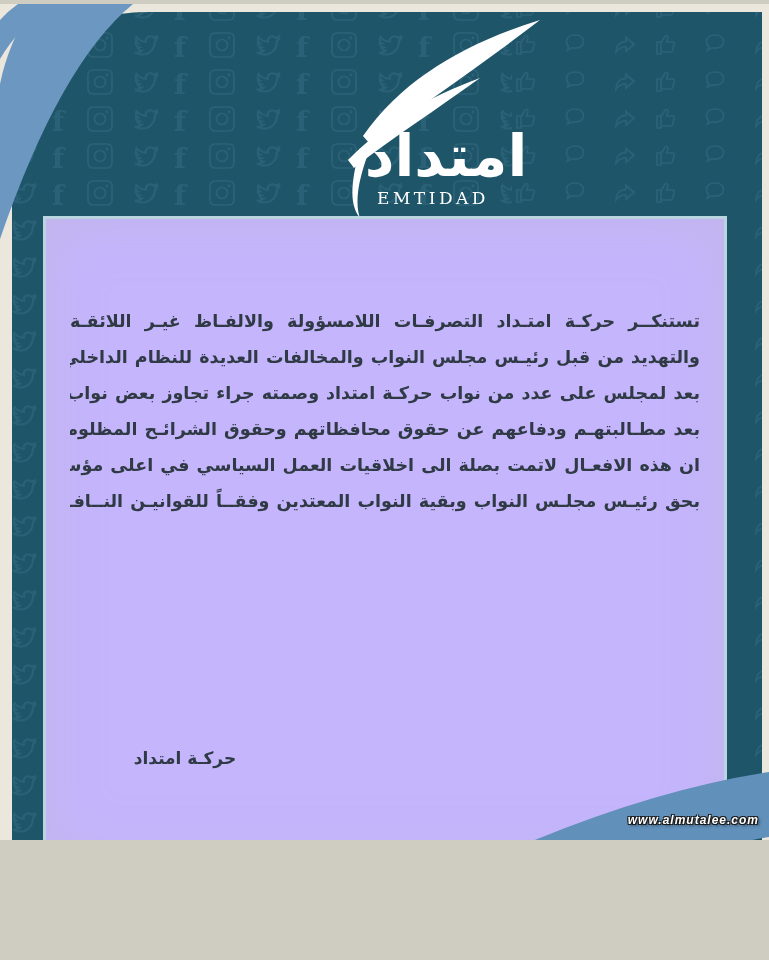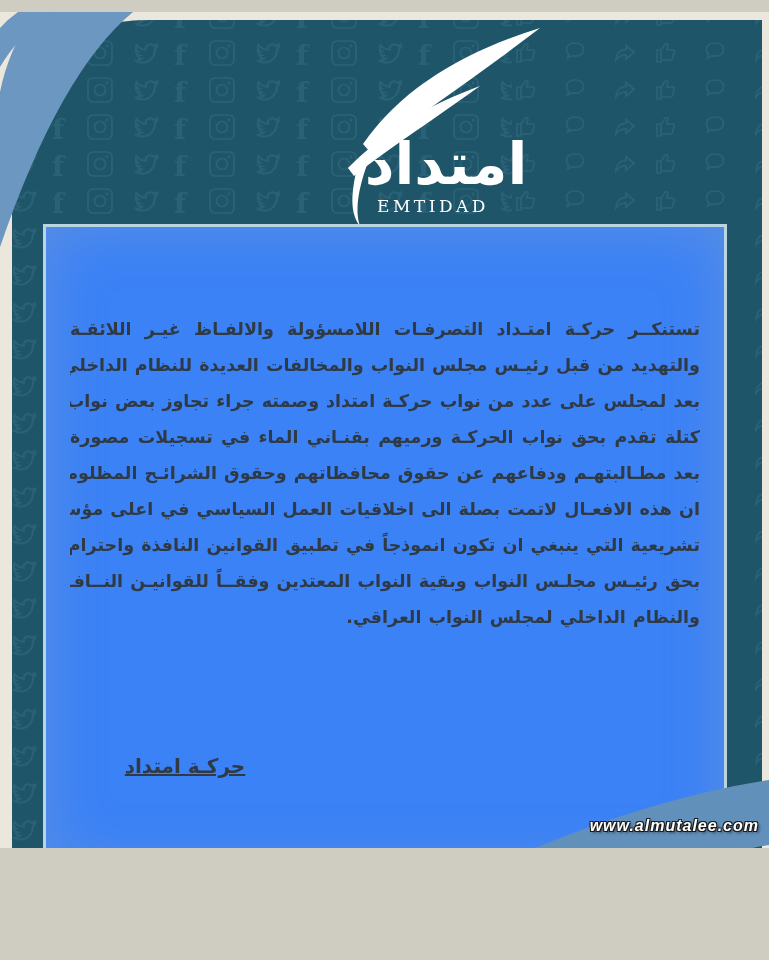--- a/index.html
+++ b/index.html
@@ -1,62 +1,62 @@
 <!DOCTYPE html>
 <html lang="ar"><head>
 <meta charset="utf-8">
 <style>
   html,body{margin:0;padding:0;background:#cfccc2;}
   *{box-sizing:border-box;}
   .stage{
-    position:relative;width:769px;height:836px;margin:12px auto;
+    position:relative;width:769px;height:836px;margin:4px auto;
     background:#ebe7dd;overflow:hidden;
     font-family:"DejaVu Sans",sans-serif;
   }
   .layer{position:absolute;inset:0;width:769px;height:960px;}
   svg{display:block;}
 
   
   .logo{position:absolute;left:308px;top:14px;width:250px;height:200px;z-index:3;}
 
   
   .card{
     position:absolute;left:43px;top:212px;width:684px;height:646px;z-index:4;
-    background:#3b82f6;border:3px solid #b9d6e0;
+    background:#c4b5fd;border:3px solid #b9d6e0;
     box-shadow:inset 0 0 60px rgba(190,185,170,.25);
   }
   .card-text{direction:rtl;margin:84px 24px 0 24px;color:#2f3a45;}
   .st-line{
     font-size:17.5px;font-weight:bold;line-height:36px;height:36px;
     text-align:justify;text-align-last:justify;white-space:nowrap;overflow:hidden;
     letter-spacing:0;word-spacing:1px;
   }
   .st-line.last{text-align-last:right;}
   .signature{
     position:absolute;right:auto;left:34px;top:514px;width:210px;direction:rtl;
-    text-align:center;color:#2f3a45;font-weight:bold;font-size:20px;line-height:50px;text-decoration:underline;
+    text-align:center;color:#2f3a45;font-weight:bold;font-size:17px;line-height:50px;
   }
 
   
   .footer{position:absolute;left:82px;top:860px;width:210px;z-index:4;text-align:center;}
   .footer-icons{display:flex;justify-content:center;align-items:center;gap:20px;height:42px;}
   .handle{
     color:#ffffff;font-weight:bold;font-size:23px;letter-spacing:6px;
     font-family:"DejaVu Sans",sans-serif;margin-top:3px;white-space:nowrap;
   }
   .fb-f{color:#fff;font-family:"Liberation Serif","DejaVu Serif",serif;
     font-size:36px;font-weight:bold;line-height:34px;}
 
   
   .ribbons-br{z-index:6;pointer-events:none;}
 
   
   .watermark{
     position:absolute;right:10px;bottom:13px;z-index:7;
-    color:#ffffff;font-style:italic;font-weight:bold;font-size:16px;
+    color:#ffffff;font-style:italic;font-weight:bold;font-size:12px;
     font-family:"Liberation Sans",sans-serif;letter-spacing:1px;
     text-shadow:-1px -1px 0 #1a1a1a,1px -1px 0 #1a1a1a,-1px 1px 0 #1a1a1a,
                  1px 1px 0 #1a1a1a,2px 2px 3px rgba(0,0,0,.55);
   }
 </style>
 </head>
 <body>
 
 <div class="stage">
 
@@ -116,26 +116,23 @@
     </g>
     <text x="138" y="158" text-anchor="middle" fill="#ffffff" font-family="DejaVu Sans, sans-serif" font-weight="bold" font-size="58">امتداد</text>
     <text x="125" y="186" text-anchor="middle" fill="#ffffff" letter-spacing="3.5" font-family="DejaVu Serif, serif" font-size="17">EMTIDAD</text>
   </svg>
 
   <div class="card">
     <div class="card-text">
       <div class="st-line">تستنكــر حركـة امتـداد التصرفـات اللامسؤولة والالفـاظ غيـر اللائقـة</div>
       <div class="st-line">والتهديد من قبل رئيـس مجلس النواب والمخالفات العديدة للنظام الداخلي</div>
       <div class="st-line">بعد لمجلس على عدد من نواب حركـة امتداد وصمته جراء تجاوز بعض نواب</div>
-      <div class="st-line">كتلة تقدم بحق نواب الحركـة ورميهم بقنـاني الماء في تسجيلات مصورة</div>
       <div class="st-line">بعد مطـالبتهـم ودفاعهم عن حقوق محافظاتهم وحقوق الشرائـح المظلومـة</div>
       <div class="st-line">ان هذه الافعـال لاتمت بصلة الى اخلاقيات العمل السياسي في اعلى مؤسسـة</div>
-      <div class="st-line">تشريعية التي ينبغي ان تكون انموذجاً في تطبيق القوانين النافذة واحترام</div>
       <div class="st-line">بحق رئيـس مجلـس النواب وبقية النواب المعتدين وفقــاً للقوانيـن النــافـذة</div>
-      <div class="st-line last">والنظام الداخلي لمجلس النواب العراقي.</div>
     </div>
     <div class="signature">
       <div>حركـة امتداد</div>
     </div>
   </div>
 
   <div class="footer">
     <div class="footer-icons">
       <svg width="42" height="34" viewBox="0 0 24 20">
         <path fill="#ffffff" d="M23 2.9c-.8.4-1.7.7-2.6.8.9-.6 1.6-1.4 1.9-2.5-.9.5-1.9.9-2.9 1.1A4.6 4.6 0 0 0 11.6 6c0 .36.04.7.11 1-3.8-.2-7.2-2-9.5-4.8C1.8 3 1.6 3.8 1.6 4.7c0 1.6.8 3 2.1 3.9-.8 0-1.5-.2-2.1-.6v.06c0 2.2 1.6 4.1 3.7 4.5-.7.2-1.4.22-2.1.08.6 1.9 2.3 3.2 4.3 3.3-1.9 1.5-4.3 2.2-6.8 1.9 2.1 1.3 4.6 2.1 7.2 2.1 8.6 0 13.3-7.1 13.3-13.3v-.6c.9-.7 1.7-1.5 2.3-2.5-.8.4-1.7.7-2.5.8z"></path>

